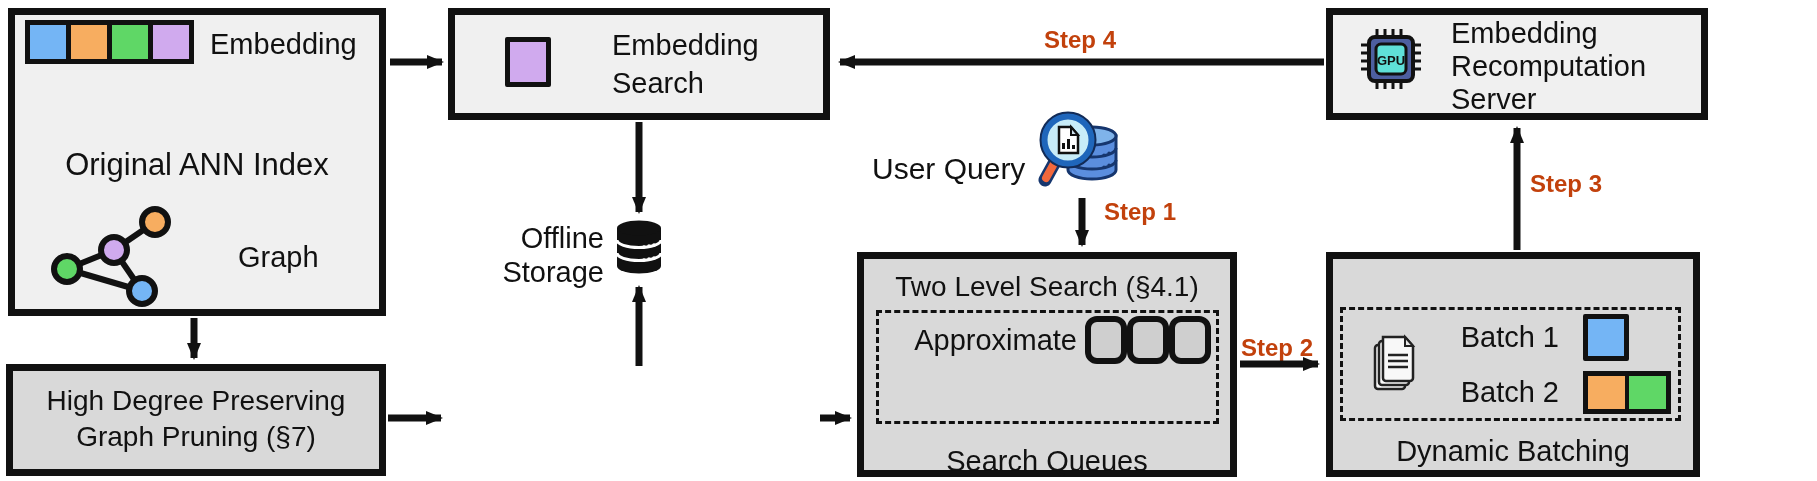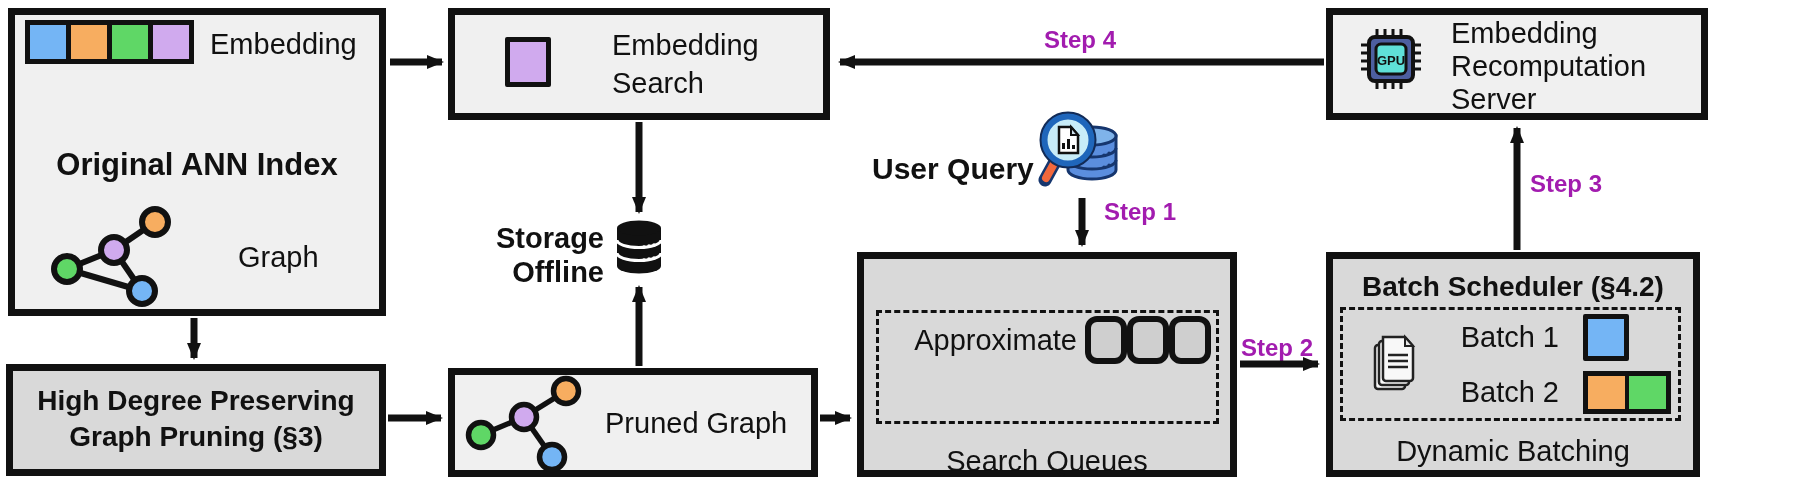--- a/index.html
+++ b/index.html
@@ -2,24 +2,24 @@
 <html><head>
 <meta charset="utf-8">
 <style>
   html,body{margin:0;padding:0;background:#fff;}
   #canvas{position:relative;width:1817px;height:481px;background:#ffffff;overflow:hidden;
           font-family:"Liberation Sans","DejaVu Sans",sans-serif;color:#111;}
   .box{position:absolute;border:7px solid #111;box-sizing:border-box;}
   .bg-light{background:#f0f0f0;}
   .bg-dark{background:#d9d9d9;}
   .lbl{font-size:29px;line-height:1.15;color:#111;white-space:nowrap;}
-  .bold{font-weight:bold;}
+  .bold{font-weight:normal;}
   .ctr{left:0;right:0;text-align:center;}
   .abs{position:absolute;}
-  .step{position:absolute;font-weight:bold;font-size:24px;color:#a21caf;white-space:nowrap;}
+  .step{position:absolute;font-weight:bold;font-size:24px;color:#c2410c;white-space:nowrap;}
   .dashed{position:absolute;border:3px dashed #111;box-sizing:border-box;}
   
   .cellstrip{display:flex;background:#111;padding:5px;gap:5px;}
   .cell{width:36px;height:34px;}
   
   .slots{display:flex;}
   .slot{width:42px;height:48px;border:6px solid #111;border-radius:12px;background:#cfcfcf;box-sizing:border-box;}
   .tls-row{display:flex;align-items:center;height:54px;}
   .tls-label{width:198px;text-align:right;padding-right:8px;font-size:29px;white-space:nowrap;}
   .bat-row{display:flex;align-items:center;height:55px;}
@@ -53,67 +53,51 @@
         <circle cx="74" cy="60" r="13" fill="#d0aaee"></circle>
         <circle cx="27" cy="79" r="13" fill="#5fd766"></circle>
         <circle cx="102" cy="101" r="13" fill="#74b5f5"></circle>
       </g>
     </svg>
     <div class="lbl abs" style="left:223px;top:226px;">Graph</div>
   </div>
 
   <div class="box bg-dark" style="left:6px;top:364px;width:380px;height:112px;">
     <div class="lbl bold abs ctr" style="top:14px;font-size:28px;">High Degree Preserving</div>
-    <div class="lbl bold abs ctr" style="top:50px;font-size:28px;">Graph Pruning (§3)</div>
+    <div class="lbl bold abs ctr" style="top:50px;font-size:28px;">Graph Pruning (§7)</div>
   </div>
 
   <div class="box bg-light" style="left:448px;top:8px;width:382px;height:112px;">
     <div class="sq abs" style="left: 50px; top: 22px; width: 46px; height: 50px; background-color: rgb(208, 170, 238);"></div>
     <div class="lbl abs" style="left:157px;top:12px;line-height:1.3;">
       <div>Embedding</div>
       <div>Search</div>
     </div>
   </div>
 
   <div class="lbl bold abs" style="left:478px;top:222px;width:126px;text-align:right;font-size:29px;line-height:1.16;">
+    <div>Offline</div>
     <div>Storage</div>
-    <div>Offline</div>
   </div>
   <svg class="abs" style="left:615px;top:220px;" width="48" height="58" viewBox="0 0 48 58">
     <ellipse cx="24" cy="46" rx="22" ry="7.5" fill="#111"></ellipse>
     <rect x="2" y="8" width="44" height="38" fill="#111"></rect>
     <ellipse cx="24" cy="8" rx="22" ry="7.5" fill="#111"></ellipse>
     <path d="M2,20 a22,7.5 0 0 0 44,0" fill="none" stroke="#fff" stroke-width="3"></path>
     <path d="M2,33 a22,7.5 0 0 0 44,0" fill="none" stroke="#fff" stroke-width="3"></path>
     <g fill="#fff">
       <circle cx="29" cy="27" r="1.8"></circle>
         <circle cx="34" cy="26" r="1.8"></circle>
         <circle cx="39" cy="25" r="1.8"></circle>
       <circle cx="29" cy="40" r="1.8"></circle>
         <circle cx="34" cy="39" r="1.8"></circle>
         <circle cx="39" cy="38" r="1.8"></circle>
     </g>
   </svg>
 
-  <div class="box bg-light" style="left:448px;top:368px;width:370px;height:109px;">
-    <svg class="abs" style="left:8px;top:0px;" width="140" height="102" viewBox="0 0 140 102">
-      <g stroke="#111" stroke-width="5.5">
-        <line x1="61" y1="42" x2="103" y2="16"></line>
-        <line x1="61" y1="42" x2="18" y2="60"></line>
-        <line x1="61" y1="42" x2="89" y2="82"></line>
-      </g>
-      <g stroke="#111" stroke-width="5.5">
-        <circle cx="103" cy="16" r="12.5" fill="#f7ad60"></circle>
-        <circle cx="61" cy="42" r="12.5" fill="#d0aaee"></circle>
-        <circle cx="18" cy="60" r="12.5" fill="#5fd766"></circle>
-        <circle cx="89" cy="82" r="12.5" fill="#74b5f5"></circle>
-      </g>
-    </svg>
-    <div class="lbl abs" style="left:150px;top:32px;">Pruned Graph</div>
-  </div>
 
   <div class="lbl bold abs" style="left:872px;top:152px;font-size:30px;">User Query</div>
   <svg class="abs" style="left:1038px;top:110px;" width="82" height="88" viewBox="0 0 82 88">
 
     <g>
       <path d="M30,26 v34 a24,9 0 0 0 48,0 V26 Z" stroke="#16366e" stroke-width="3" fill="#5b8ede"></path>
       <path d="M30,38 a24,9 0 0 0 48,0" fill="none" stroke="#16366e" stroke-width="3"></path>
       <path d="M30,50 a24,9 0 0 0 48,0" fill="none" stroke="#16366e" stroke-width="3"></path>
       <ellipse cx="54" cy="26" rx="24" ry="9" stroke="#16366e" stroke-width="3" fill="#7fb3ea"></ellipse>
       <g fill="#16366e">
@@ -134,35 +118,35 @@
         <path d="M33,17 l7,8 h-7 z" fill="#cfe2ee" stroke="#111" stroke-width="2"></path>
         <rect x="24" y="33" width="3" height="6" fill="#111"></rect>
         <rect x="29" y="29" width="3" height="10" fill="#111"></rect>
         <rect x="34" y="35" width="3" height="4" fill="#111"></rect>
       </g>
     </g>
   </svg>
   <div class="step" style="left:1104px;top:198px;">Step 1</div>
 
   <div class="box bg-dark" style="left:857px;top:252px;width:380px;height:225px;">
+    <div class="lbl bold abs ctr" style="top:12px;font-size:28px;">Two Level Search (§4.1)</div>
     <div class="dashed" style="left:12px;top:51px;width:343px;height:114px;">
       <div class="tls-row" style="margin-top:0px;">
         <div class="tls-label">Approximate</div>
         <div class="slots">
           <div class="slot"></div>
           <div class="slot"></div>
           <div class="slot"></div>
         </div>
       </div>
     </div>
     <div class="lbl abs ctr" style="top:186px;">Search Queues</div>
   </div>
 
   <div class="box bg-dark" style="left:1326px;top:252px;width:374px;height:225px;">
-    <div class="lbl bold abs ctr" style="top:12px;font-size:28px;">Batch Scheduler (§4.2)</div>
     <div class="dashed" style="left:7px;top:48px;width:341px;height:114px;">
       <svg class="abs" style="left:28px;top:23px;" width="50" height="62" viewBox="0 0 50 62">
         <rect x="4" y="12" width="30" height="44" rx="3" fill="#f8f8f8" stroke="#222" stroke-width="2.5"></rect>
         <rect x="8" y="8" width="30" height="44" rx="3" fill="#f8f8f8" stroke="#222" stroke-width="2.5"></rect>
         <path d="M12,4 h22 l8,9 v32 a3,3 0 0 1 -3,3 h-24 a3,3 0 0 1 -3,-3 z" fill="#f8f8f8" stroke="#222" stroke-width="2.5"></path>
         <path d="M34,4 l8,9 h-8 z" fill="#e8e8e8" stroke="#222" stroke-width="2"></path>
         <line x1="17" y1="22" x2="37" y2="22" stroke="#222" stroke-width="2.5"></line>
         <line x1="17" y1="28" x2="37" y2="28" stroke="#222" stroke-width="2.5"></line>
         <line x1="17" y1="34" x2="37" y2="34" stroke="#222" stroke-width="2.5"></line>
       </svg>

